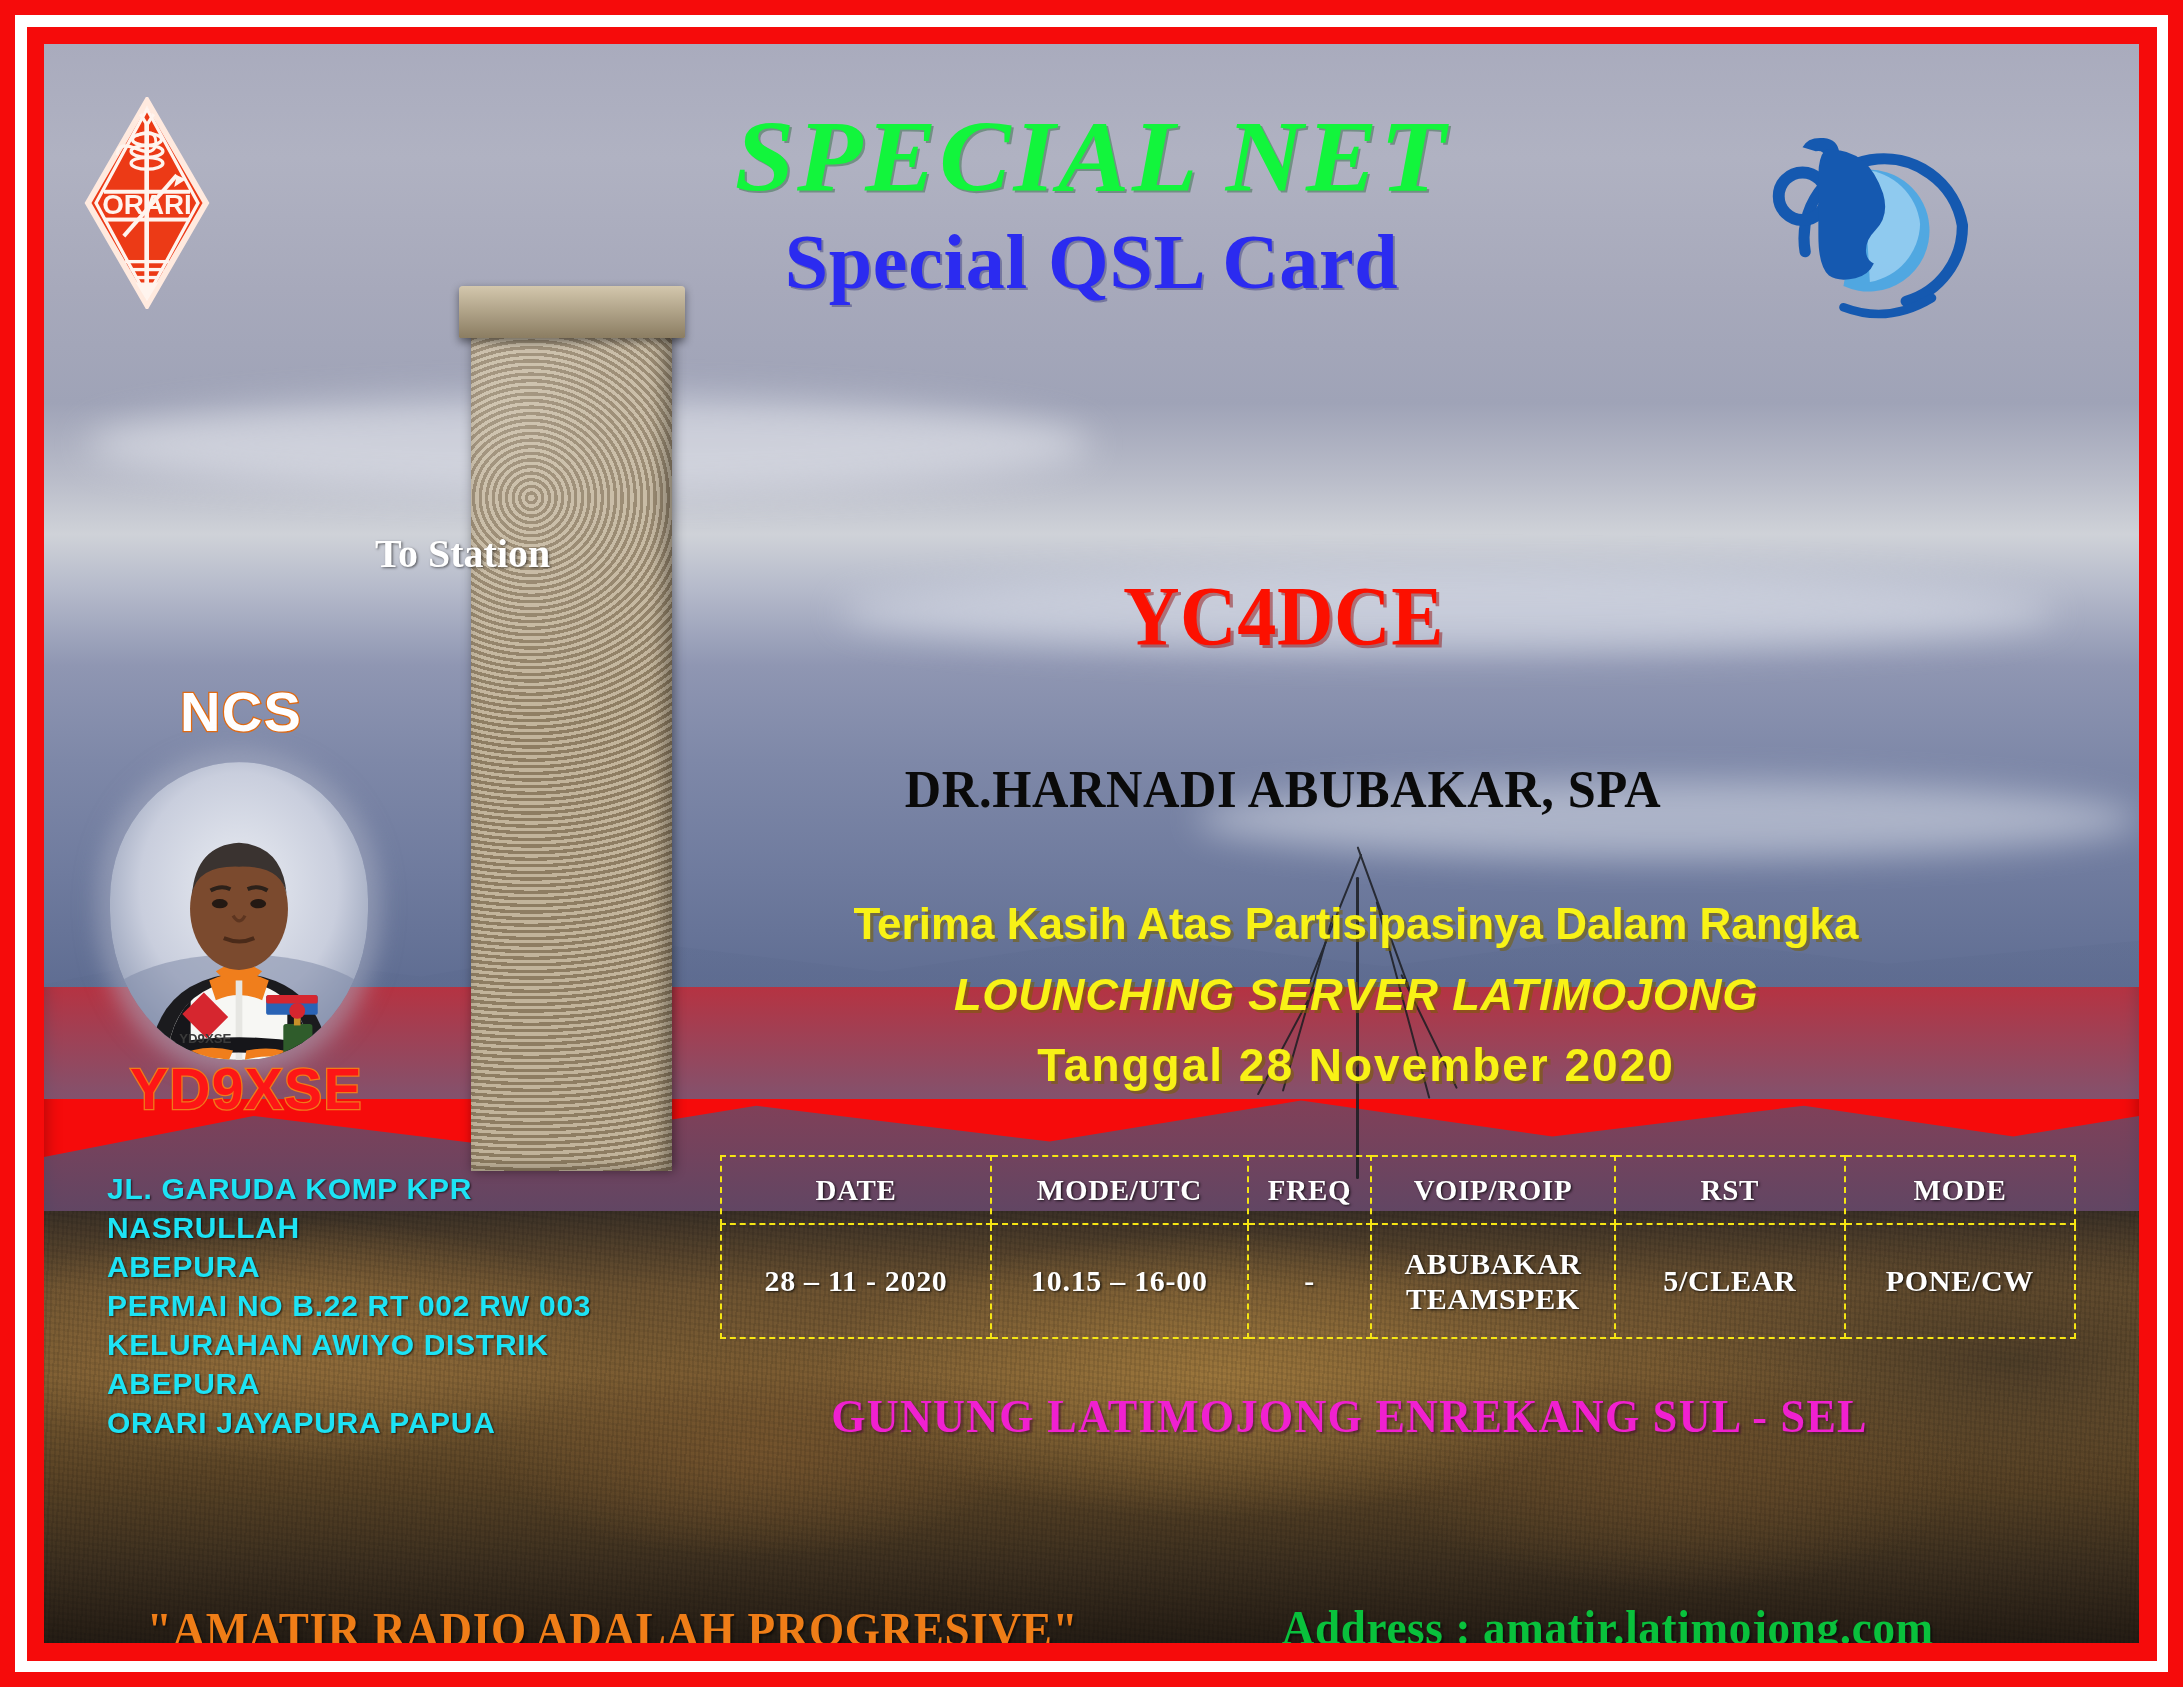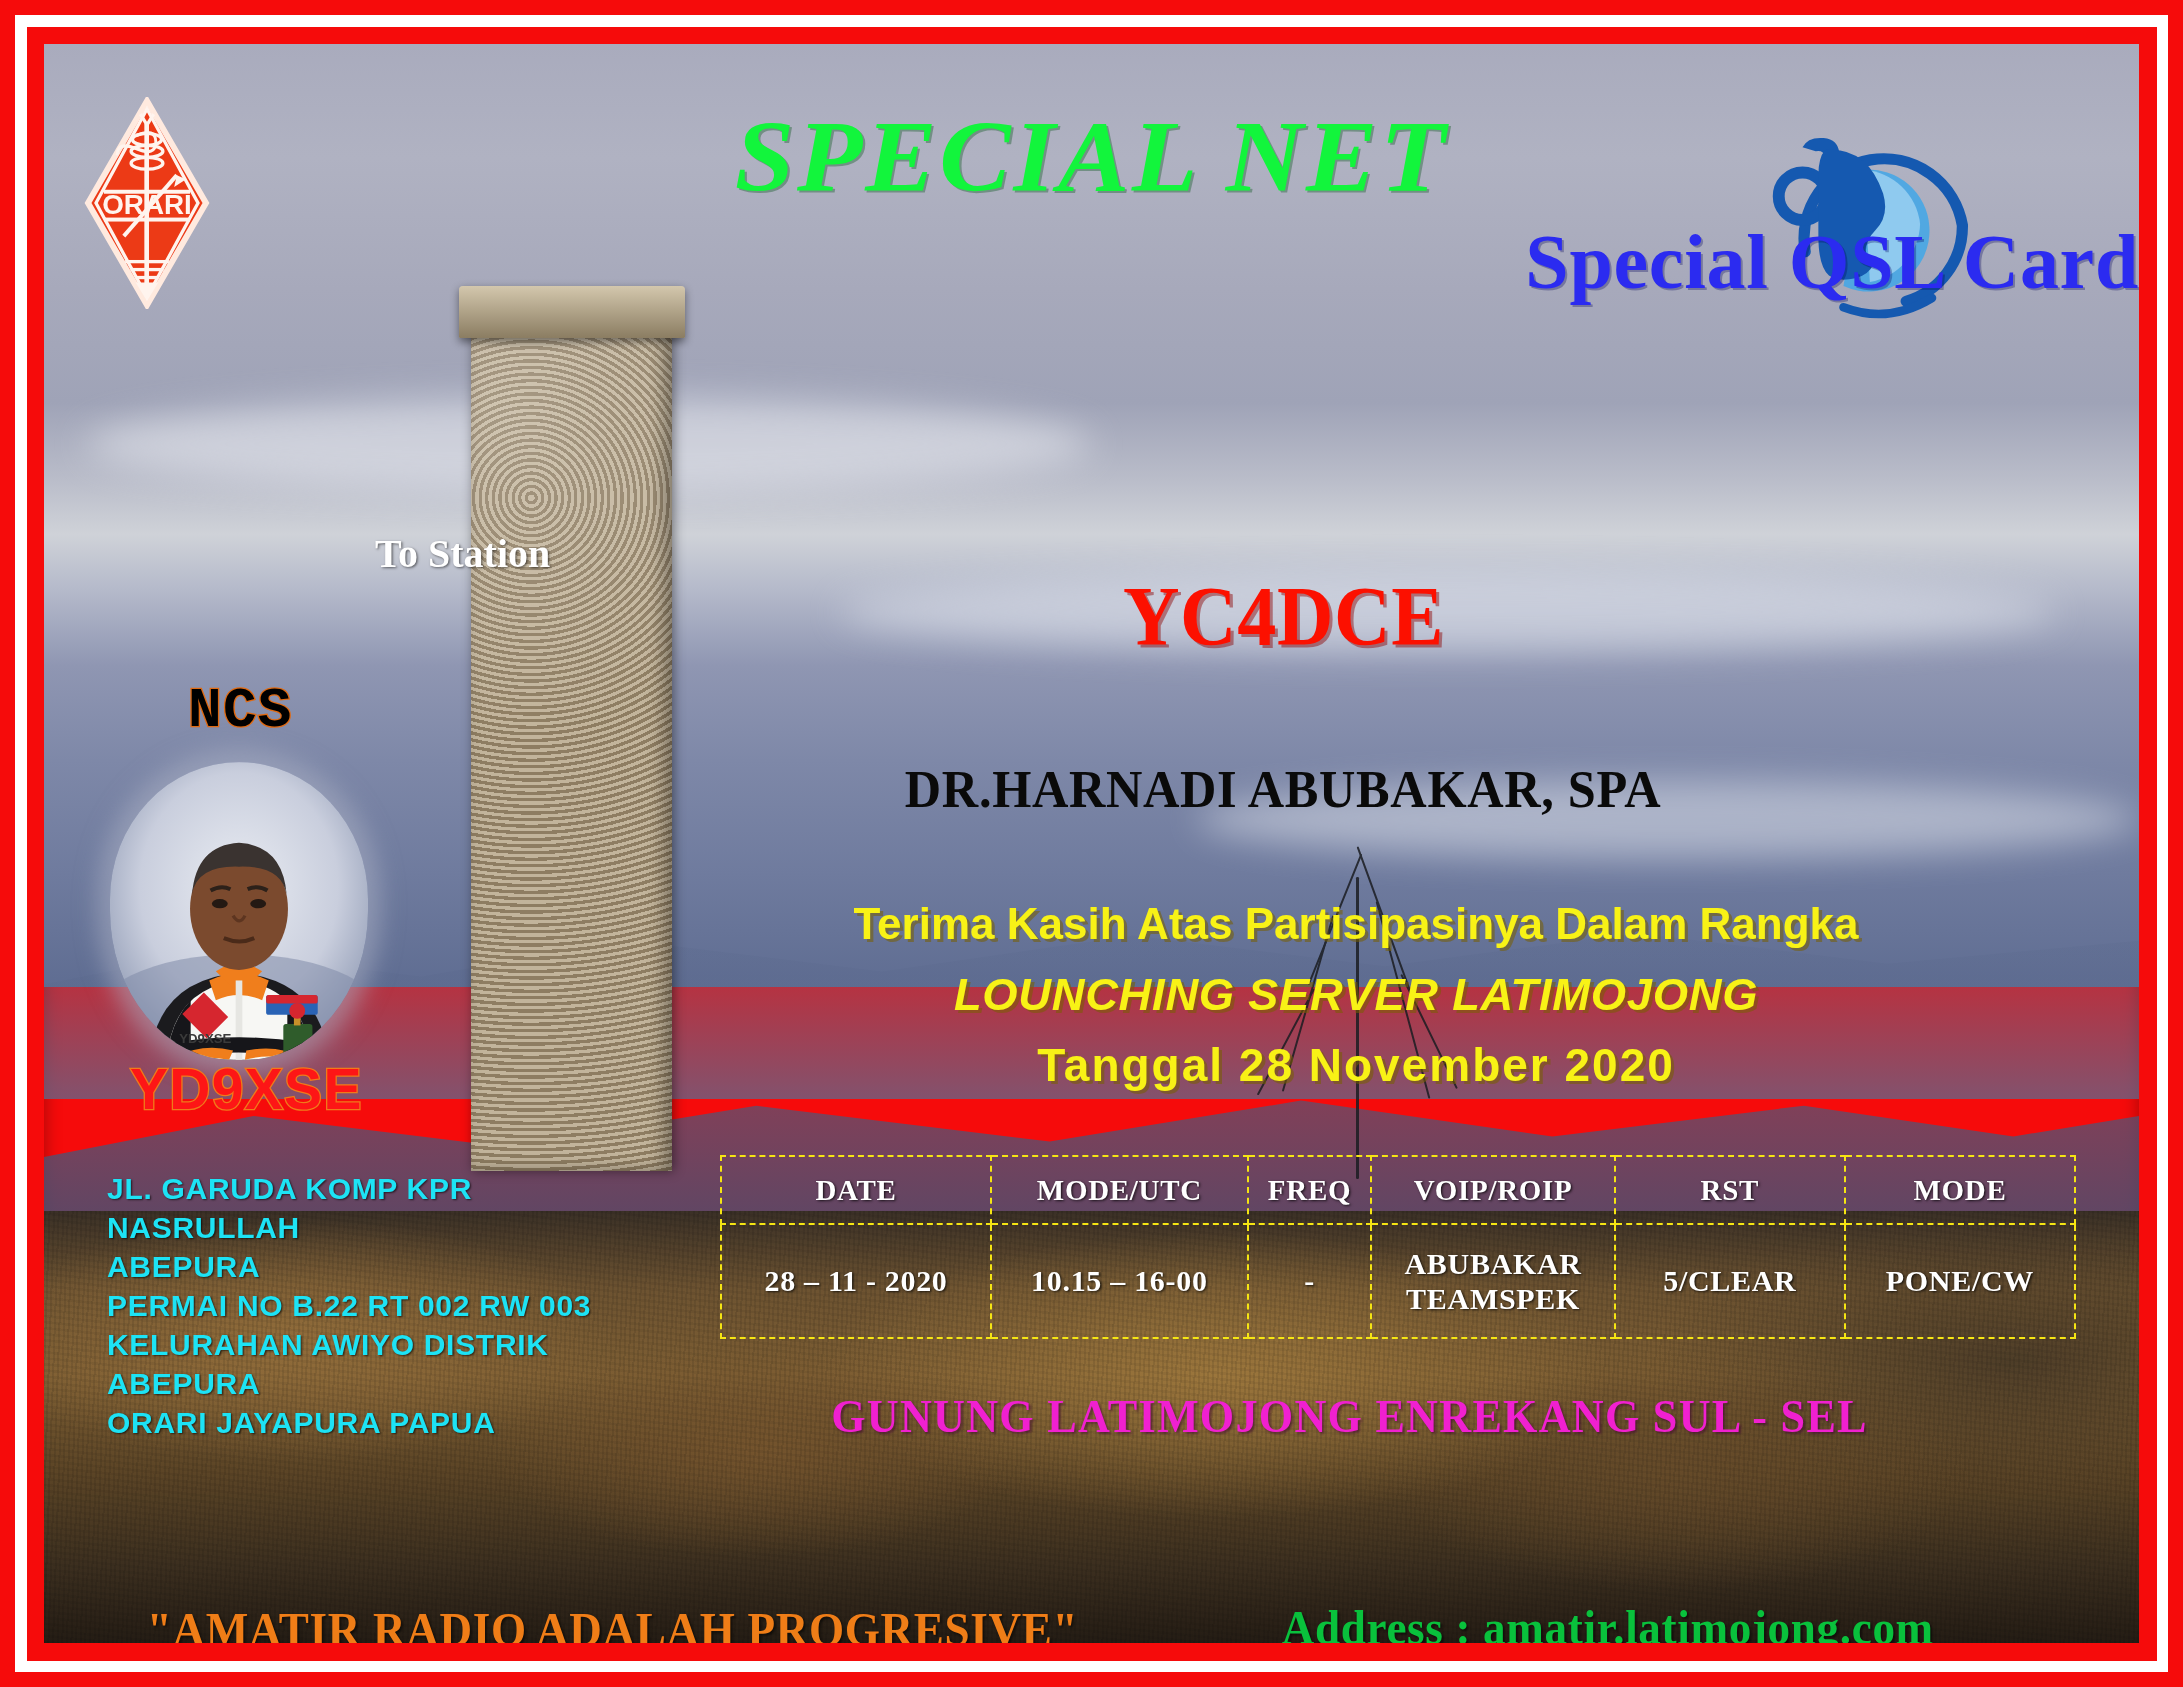--- a/index.html
+++ b/index.html
@@ -56,30 +56,30 @@
   
   .layer{position:absolute;inset:0;}
 
   #orari-logo{position:absolute;left:40px;top:53px;width:126px;height:212px;}
   #right-logo{position:absolute;left:1720px;top:69px;width:225px;height:218px;}
 
   #title-main{position:absolute;left:0;right:0;top:63px;text-align:center;
      font-family:"Liberation Serif",serif;font-weight:700;font-style:italic;font-size:101px;
      color:#12f53c;letter-spacing:2.6px;line-height:1;
      text-shadow:2px 2px 0 rgba(0,80,20,.35);transform:scaleX(1.06);}
-  #title-sub{position:absolute;left:0;right:0;top:179px;text-align:right;
+  #title-sub{position:absolute;left:0;right:0;top:179px;text-align:center;
      font-family:"Liberation Serif",serif;font-weight:700;font-size:78px;
      color:#2b2bf0;letter-spacing:0.7px;line-height:1;
      text-shadow:2px 2px 0 rgba(0,0,90,.30);}
 
   #to-station{position:absolute;left:331px;top:486px;font-weight:700;font-size:40px;color:#fff;
      font-family:"Liberation Serif",serif;text-shadow:1.3px 1.3px 2.6px rgba(0,0,0,.55);}
 
-  #ncs-label{position:absolute;left:144px;top:635px;font-family:Liberation Mono, monospace;
-     font-weight:700;font-size:56px;color:#000000;
+  #ncs-label{position:absolute;left:136px;top:635px;font-family:Liberation Sans, sans-serif;
+     font-weight:700;font-size:56px;color:#ffffff;
      -webkit-text-stroke:2.6px #e06a12;paint-order:stroke fill;letter-spacing:1.3px;}
   #ncs-photo{position:absolute;left:66px;top:718px;width:258px;height:298px;
      border-radius:50% 50% 48% 48%/46% 46% 50% 50%;overflow:hidden;
      box-shadow:0 0 22.5px 13.2px rgba(170,175,195,.55);}
   #callsign-ncs{position:absolute;left:86px;top:1012px;font-family:"Liberation Sans",sans-serif;
      font-weight:700;font-size:57px;color:#fd1616;
      -webkit-text-stroke:2.6px #f07a1a;paint-order:stroke fill;letter-spacing:1.3px;}
 
   #address-block{position:absolute;left:63px;top:1125px;width:595px;
      font-family:"Liberation Sans",sans-serif;font-weight:700;font-size:30px;

